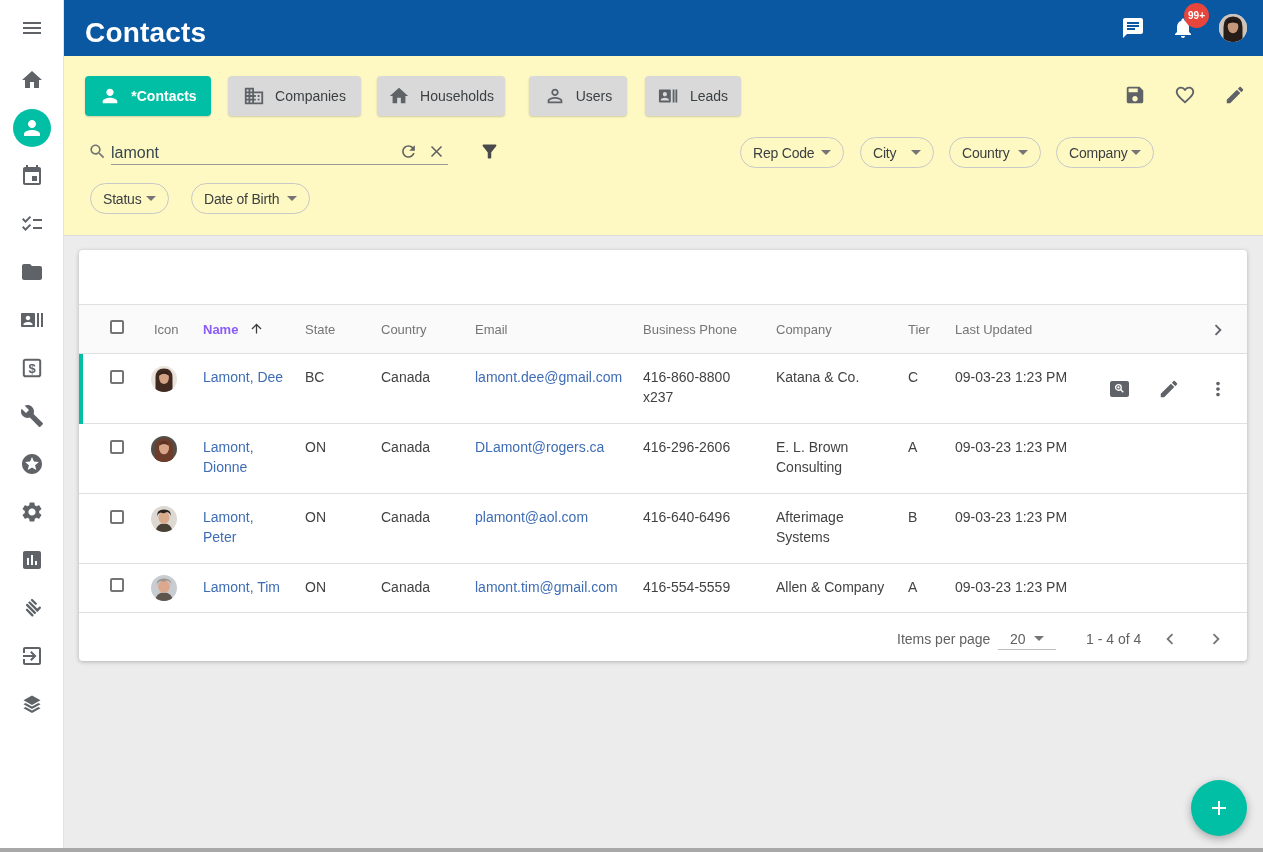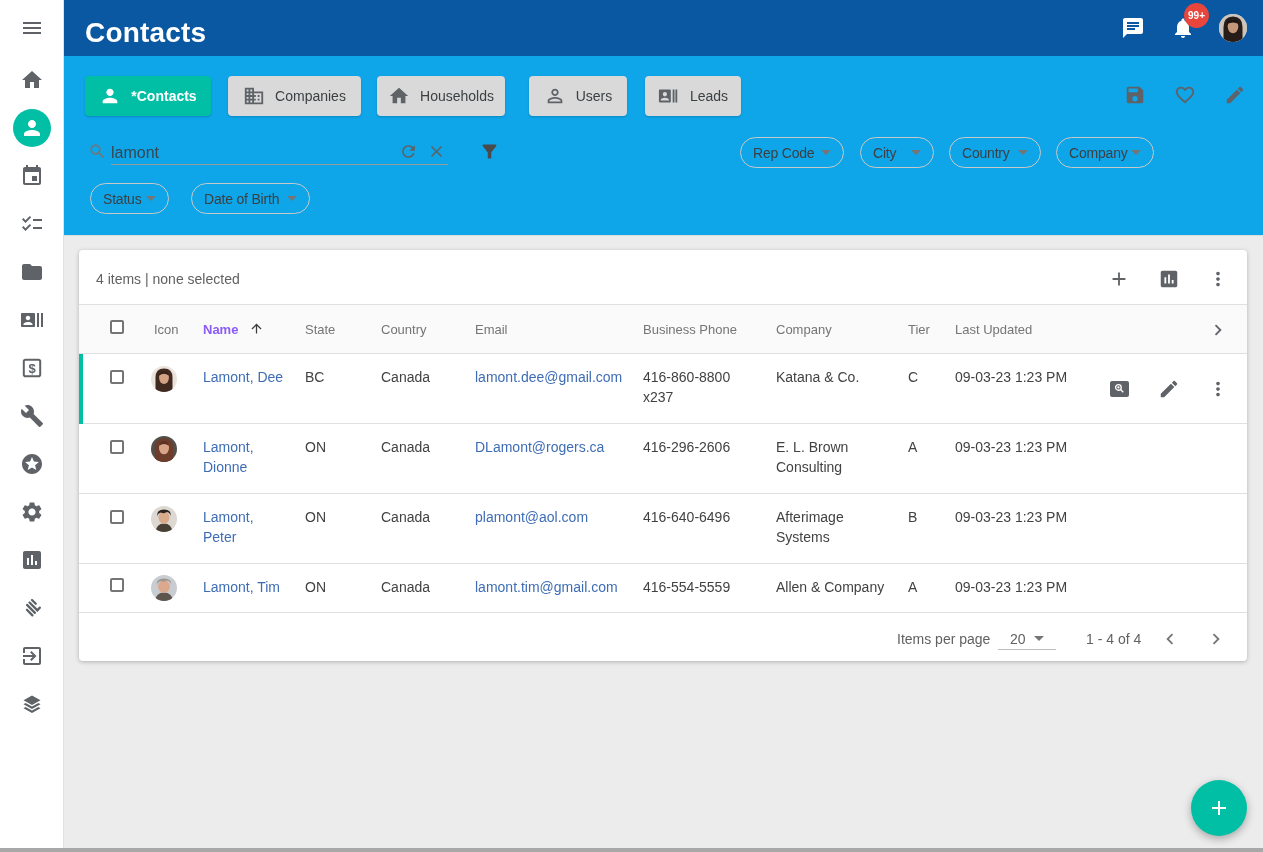--- a/index.html
+++ b/index.html
@@ -4,21 +4,21 @@
 <style>
 * { margin:0; padding:0; box-sizing:border-box; }
 html,body { width:1263px; height:852px; overflow:hidden; font-family:"Liberation Sans",sans-serif; background:#ececec; }
 #topbar { position:absolute; left:64px; top:0; width:1199px; height:56px; background:#0b58a2; }
 #topbar .title { position:absolute; left:21px; top:17px; color:#fff; font-size:28px; font-weight:bold; letter-spacing:.2px; }
 .tbicon { position:absolute; top:16px; width:24px; height:24px; fill:#fff; }
 #sidebar { position:absolute; left:0; top:0; width:64px; height:848px; background:#fff; border-right:1px solid #e2e2e2; z-index:5; }
 .sic { position:absolute; left:20px; width:24px; height:24px; fill:#5f6368; }
 #selcirc { position:absolute; left:13px; top:109px; width:38px; height:38px; border-radius:50%; background:#00bfa5; }
 #selcirc svg { position:absolute; left:7px; top:7px; width:24px; height:24px; fill:#fff; }
-#filterarea { position:absolute; left:64px; top:56px; width:1199px; height:180px; background:#0ea5e9; border-bottom:1px solid #dcdcdc; }
+#filterarea { position:absolute; left:64px; top:56px; width:1199px; height:180px; background:#fef9c3; border-bottom:1px solid #dcdcdc; }
 .tabbtn { position:absolute; top:20px; height:40px; border-radius:4px; background:#d9d9d9; display:flex; align-items:center; justify-content:center; font-size:14px; color:#3c4043; box-shadow:0 1px 2px rgba(0,0,0,0.18); }
 .tabbtn svg { width:22px; height:22px; fill:#5f6368; margin-right:10px; }
 .tabbtn.active { background:#00bfa5; color:#fff; font-weight:bold; }
 .tabbtn.active svg { fill:#fff; }
 .rticon { position:absolute; top:28px; width:22px; height:22px; fill:#5f6368; }
 .chip { position:absolute; top:81px; height:31px; border-radius:16px; border:1px solid #c8c8c8; display:flex; align-items:center; justify-content:space-between; font-size:14px; letter-spacing:-0.2px; color:#3c4043; padding:0 12px; }
 .chip .dd { width:0; height:0; border-left:5px solid transparent; border-right:5px solid transparent; border-top:5px solid #757575; margin-left:14px; }
 .chip2 { top:127px; }
 #tealchip { position:absolute; left:466px; top:81px; width:191px; height:31px; border-radius:16px; background:#00bfa5; color:#fff; font-size:13px; font-weight:bold; display:flex; align-items:center; padding-left:12px; letter-spacing:-0.35px; }
 #card { position:absolute; left:79px; top:250px; width:1168px; height:411px; background:#fff; border-radius:4px; box-shadow:0 1px 4px rgba(0,0,0,0.25); }
@@ -156,32 +156,20 @@
       <path d="M4.25 5.61C6.27 8.2 10 13 10 13v6c0 .55.45 1 1 1h2c.55 0 1-.45 1-1v-6s3.72-4.8 5.74-7.39C20.25 4.95 19.78 4 18.95 4H5.04c-.83 0-1.3.95-.79 1.61z"></path>
     </svg>
   <div class="chip" style="left:676px;width:104px;">Rep Code<span class="dd" style="margin-left:0;"></span></div>
   <div class="chip" style="left:796px;width:74px;">City<span class="dd" style="margin-left:0;"></span></div>
   <div class="chip" style="left:885px;width:92px;">Country<span class="dd" style="margin-left:0;"></span></div>
   <div class="chip" style="left:992px;width:98px;">Company<span class="dd" style="margin-left:0;"></span></div>
   <div class="chip chip2" style="left:26px;width:79px;">Status<span class="dd" style="margin-left:0;"></span></div>
   <div class="chip chip2" style="left:127px;width:119px;">Date of Birth<span class="dd" style="margin-left:0;"></span></div>
 </div>
 <div id="card">
-  <div class="cardtool">
-    <div class="txt">4 items | none selected</div>
-    <svg class="ci" style="left:1029px" viewBox="0 0 24 24">
-        <path d="M19 13h-6v6h-2v-6H5v-2h6V5h2v6h6v2z"></path>
-      </svg>
-    <svg class="ci" style="left:1079px" viewBox="0 0 24 24">
-        <path d="M19 3H5c-1.1 0-2 .9-2 2v14c0 1.1.9 2 2 2h14c1.1 0 2-.9 2-2V5c0-1.1-.9-2-2-2zM9 17H7v-7h2v7zm4 0h-2V7h2v10zm4 0h-2v-4h2v4z"></path>
-      </svg>
-    <svg class="ci" style="left:1128px" viewBox="0 0 24 24">
-        <path d="M12 8c1.1 0 2-.9 2-2s-.9-2-2-2-2 .9-2 2 .9 2 2 2zm0 2c-1.1 0-2 .9-2 2s.9 2 2 2 2-.9 2-2-.9-2-2-2zm0 6c-1.1 0-2 .9-2 2s.9 2 2 2 2-.9 2-2-.9-2-2-2z"></path>
-      </svg>
-  </div>
   <div class="hdr">
     <div class="cbx" style="left:31px;top:15px;"></div>
     <span style="left:75px;">Icon</span>
     <span style="left:124px;color:#8b5cf6;font-weight:bold;">Name</span>
     <svg style="position:absolute;left:170px;top:16px;width:15px;height:15px;fill:#3c3c3c;" viewBox="0 0 24 24">
         <path d="M4 12l1.41 1.41L11 7.83V20h2V7.83l5.58 5.59L20 12l-8-8-8 8z"></path>
       </svg>
     <span style="left:226px;">State</span>
     <span style="left:302px;">Country</span>
     <span style="left:396px;">Email</span>

